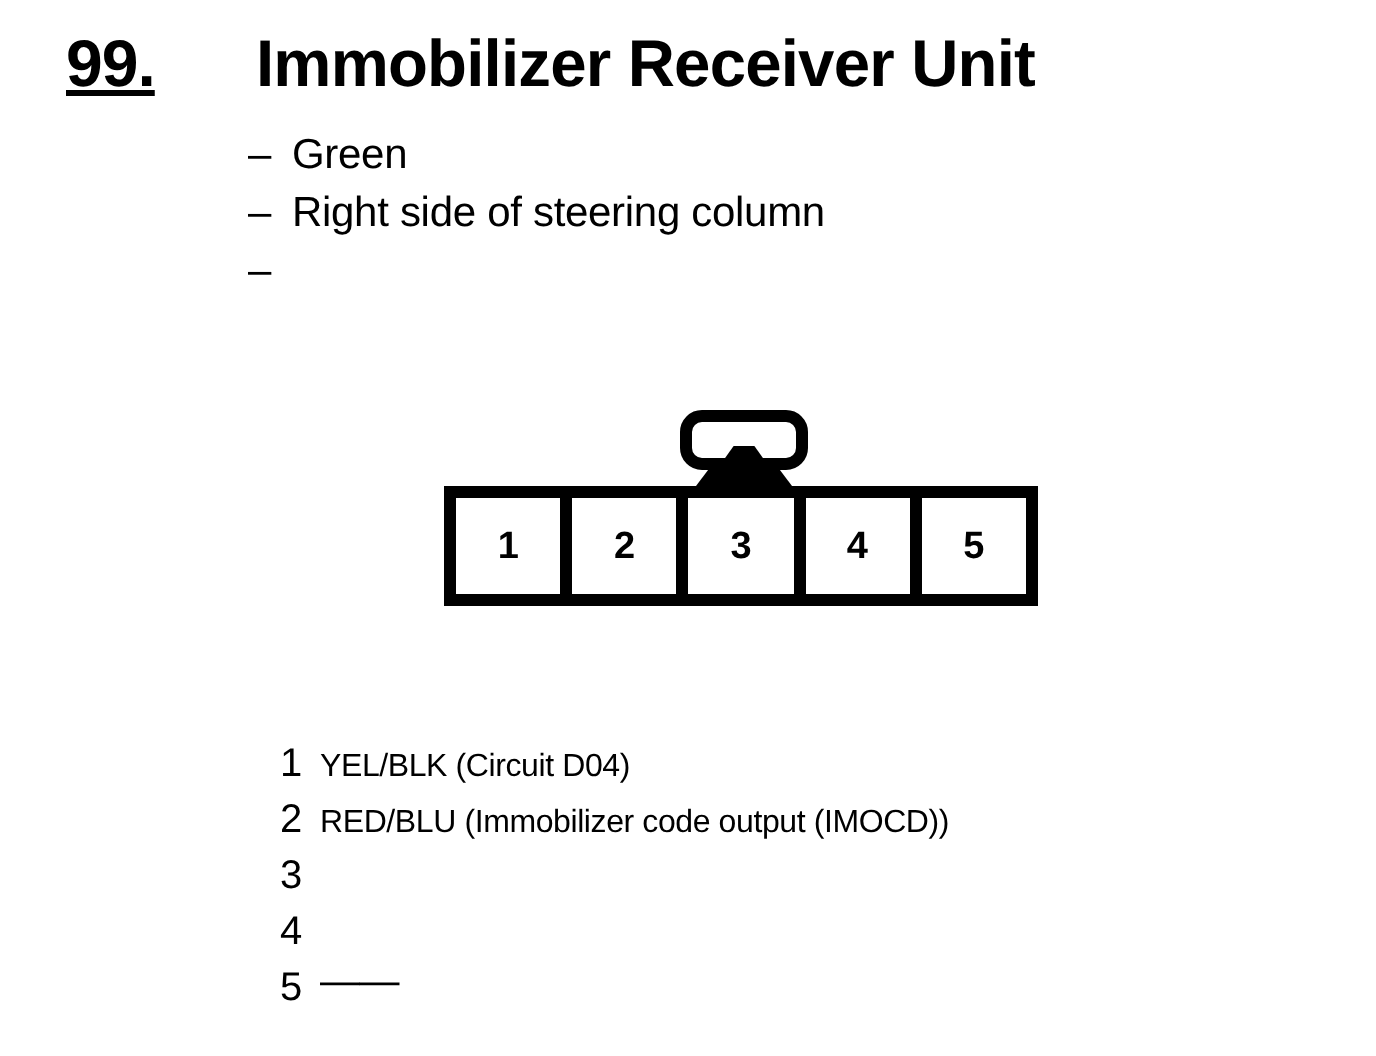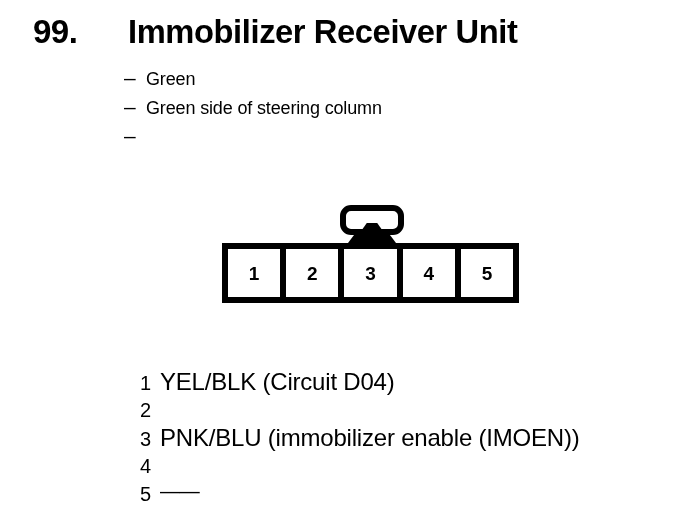--- a/index.html
+++ b/index.html
@@ -27,20 +27,21 @@
   }
   .hdr-number {
     position: absolute;
     left: 33px;
     top: 0;
     font-size: 33px;
     font-weight: bold;
     letter-spacing: -0.5px;
     line-height: 40px;
     white-space: nowrap;
+    text-decoration: underline;
   }
   .hdr-title {
     position: absolute;
     left: 128px;
     top: 0;
     font-size: 33px;
     font-weight: bold;
     letter-spacing: -0.4px;
     line-height: 40px;
     white-space: nowrap;
@@ -61,21 +62,21 @@
     height: 29px;
     white-space: nowrap;
   }
   .bullet-dash {
     width: 22px;
     flex: 0 0 22px;
     font-size: 21px;
     line-height: 29px;
   }
   .bullet-text {
-    font-size: 18px;
+    font-size: 21px;
     line-height: 29px;
     letter-spacing: -0.15px;
   }
 
   
   .connector-wrap {
     position: absolute;
     left: 222px;
     top: 205px;
     width: 300px;
@@ -156,21 +157,21 @@
     height: 28px;
     white-space: nowrap;
   }
   .legend-num {
     width: 20px;
     flex: 0 0 20px;
     font-size: 20px;
     line-height: 28px;
   }
   .legend-desc {
-    font-size: 24px;
+    font-size: 16px;
     line-height: 28px;
     letter-spacing: -0.2px;
   }
   .legend-desc.empty-pin {
     font-size: 20px;
     position: relative;
     top: -3px;
   }
 </style>
 </head>
@@ -181,21 +182,21 @@
   <div class="hdr-title">Immobilizer Receiver Unit</div>
 </div>
 
 <div class="bullets">
   <div class="bullet-row">
     <span class="bullet-dash">–</span>
     <span class="bullet-text">Green</span>
   </div>
   <div class="bullet-row">
     <span class="bullet-dash">–</span>
-    <span class="bullet-text">Green side of steering column</span>
+    <span class="bullet-text">Right side of steering column</span>
   </div>
   <div class="bullet-row">
     <span class="bullet-dash">–</span>
   </div>
 </div>
 
 <div class="connector-wrap">
 
   <div class="latch">
     <div class="latch-outline"></div>
@@ -213,24 +214,24 @@
 
 </div>
 
 <div class="legend">
   <div class="legend-row">
     <span class="legend-num">1</span>
     <span class="legend-desc">YEL/BLK (Circuit D04)</span>
   </div>
   <div class="legend-row">
     <span class="legend-num">2</span>
+    <span class="legend-desc">RED/BLU (Immobilizer code output (IMOCD))</span>
   </div>
   <div class="legend-row">
     <span class="legend-num">3</span>
-    <span class="legend-desc">PNK/BLU (immobilizer enable (IMOEN))</span>
   </div>
   <div class="legend-row">
     <span class="legend-num">4</span>
   </div>
   <div class="legend-row">
     <span class="legend-num">5</span>
     <span class="legend-desc empty-pin">——</span>
   </div>
 </div>
 

